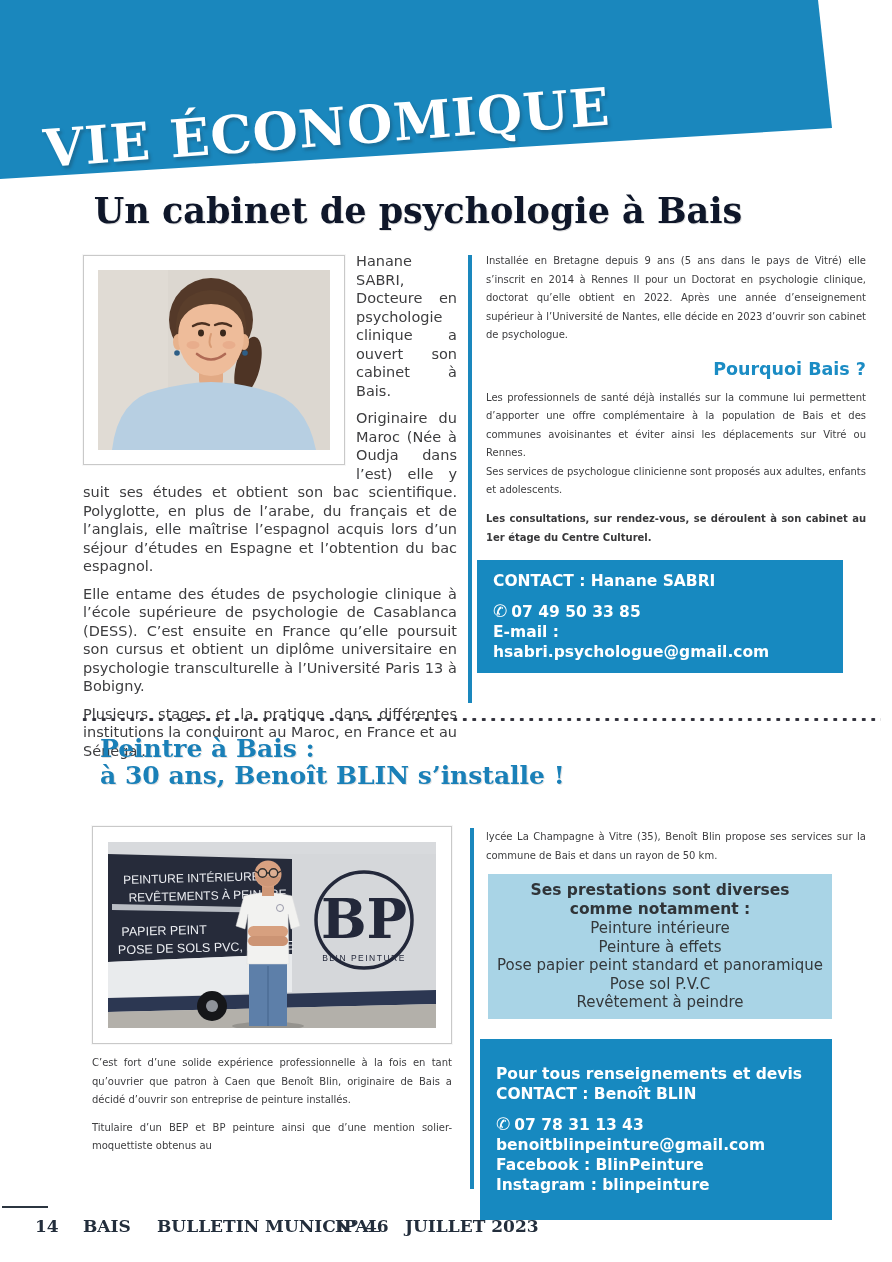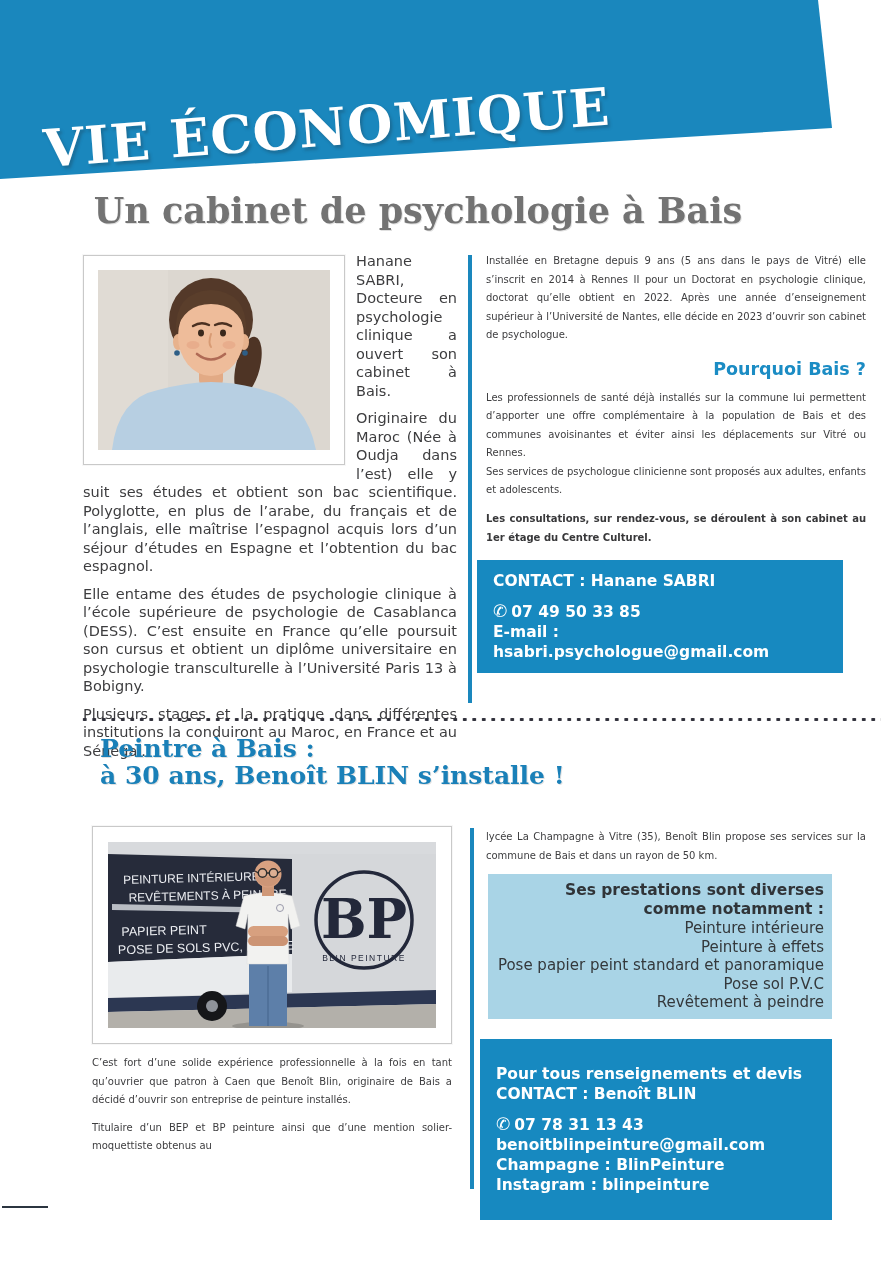--- a/index.html
+++ b/index.html
@@ -6,21 +6,21 @@
   .page{position:relative;width:892px;height:1262px;background:#fff;overflow:hidden;
         font-family:"DejaVu Sans","Liberation Sans",sans-serif;color:#3d3d3f;}
   
   .banner{position:absolute;left:0;top:0;width:892px;height:185px;background:#1a87bd;
           clip-path:polygon(0 0,818px 0,832px 128px,0 179px);}
   .banner-title{position:absolute;left:46px;top:118px;transform:rotate(-4.3deg);transform-origin:left bottom;
           font-family:"DejaVu Serif","Liberation Serif",serif;font-weight:bold;font-size:52px;color:#fff;
           letter-spacing:1px;white-space:nowrap;text-shadow:2px 3px 3px rgba(30,60,80,.35);}
   
   .a1-title{position:absolute;left:83px;top:190px;width:670px;margin:0;text-align:center;
-          font-family:"DejaVu Serif","Liberation Serif",serif;font-weight:bold;font-size:35px;color:#737373;
+          font-family:"DejaVu Serif","Liberation Serif",serif;font-weight:bold;font-size:35px;color:#0f172a;
           text-shadow:1px 1px 0 rgba(0,0,0,.12);}
   .a2-title{position:absolute;left:100px;top:736px;margin:0;font-family:"DejaVu Serif","Liberation Serif",serif;
           font-weight:bold;font-size:25px;line-height:1.06;color:#1a80b8;text-shadow:1px 1px 0 rgba(0,0,0,.12);}
   
   .a1-col1{position:absolute;left:83px;top:252px;width:374px;}
   .a1-col2{position:absolute;left:486px;top:252px;width:380px;}
   .a2-col1{position:absolute;left:92px;top:826px;width:360px;}
   .a2-col2{position:absolute;left:486px;top:828px;width:380px;}
   p{margin:0 0 9px 0;text-align:justify;font-size:10px;line-height:18.5px;hyphens:auto;}
   .a1-col1 p{font-size:14.5px;}
@@ -38,21 +38,21 @@
   .d2{left:470px;top:828px;height:361px;}
   
   .contact-box{background:#1789c0;color:#fff;padding:11px 16px;margin-left:-9px;width:366px;
                box-sizing:border-box;margin-top:13px;}
   .cb-line{font-weight:bold;font-size:15.5px;line-height:20px;}
   .cb-gap{margin-top:10px;}
   .phone-ic{font-size:17px;margin-right:4px;}
   .cb2{margin-top:20px;padding:25px 16px;width:352px;margin-left:-6px;}
   
   .prest-box{background:#a9d4e6;margin-left:2px;width:344px;box-sizing:border-box;
-             padding:7px 8px;margin-top:5px;text-align:right;color:#34383b;}
+             padding:7px 8px;margin-top:5px;text-align:center;color:#34383b;}
   .prest-head{font-weight:bold;font-size:15.5px;line-height:19px;color:#303438;}
   .prest-item{font-size:15px;line-height:18.5px;}
   
   .dots{position:absolute;left:80px;top:717px;width:801px;height:5px;
         background-image:radial-gradient(circle,#31313b 1.7px,transparent 2px);
         background-size:9.5px 5px;background-repeat:repeat-x;background-position:left center;}
   
   .footer-rule{position:absolute;left:2px;top:1206px;width:46px;height:2px;background:#2b3540;}
   .footer{position:absolute;left:0;top:1216px;width:892px;height:28px;
           font-family:"DejaVu Serif","Liberation Serif",serif;font-weight:bold;font-size:17px;color:#232e3c;}
@@ -179,20 +179,27 @@
       <div class="prest-item">Peinture à effets</div>
       <div class="prest-item">Pose papier peint standard et panoramique</div>
       <div class="prest-item">Pose sol P.V.C</div>
       <div class="prest-item">Revêtement à peindre</div>
     </div>
     <div class="contact-box cb2">
       <div class="cb-line">Pour tous renseignements et devis</div>
       <div class="cb-line">CONTACT : Benoît BLIN</div>
       <div class="cb-line cb-gap"><span class="phone-ic">✆</span><span>07 78 31 13 43</span></div>
       <div class="cb-line">benoitblinpeinture@gmail.com</div>
-      <div class="cb-line">Champagne : BlinPeinture</div>
+      <div class="cb-line">Facebook : BlinPeinture</div>
       <div class="cb-line">Instagram : blinpeinture</div>
     </div>
   </div>
 
   <div class="footer-rule"></div>
+  <div class="footer">
+    <span class="f-num">14</span>
+    <span class="f-town">BAIS</span>
+    <span class="f-pub">BULLETIN MUNICIPAL</span>
+    <span class="f-issue">N° 46</span>
+    <span class="f-date">JUILLET 2023</span>
+  </div>
 
 </div>
 
 </body></html>

